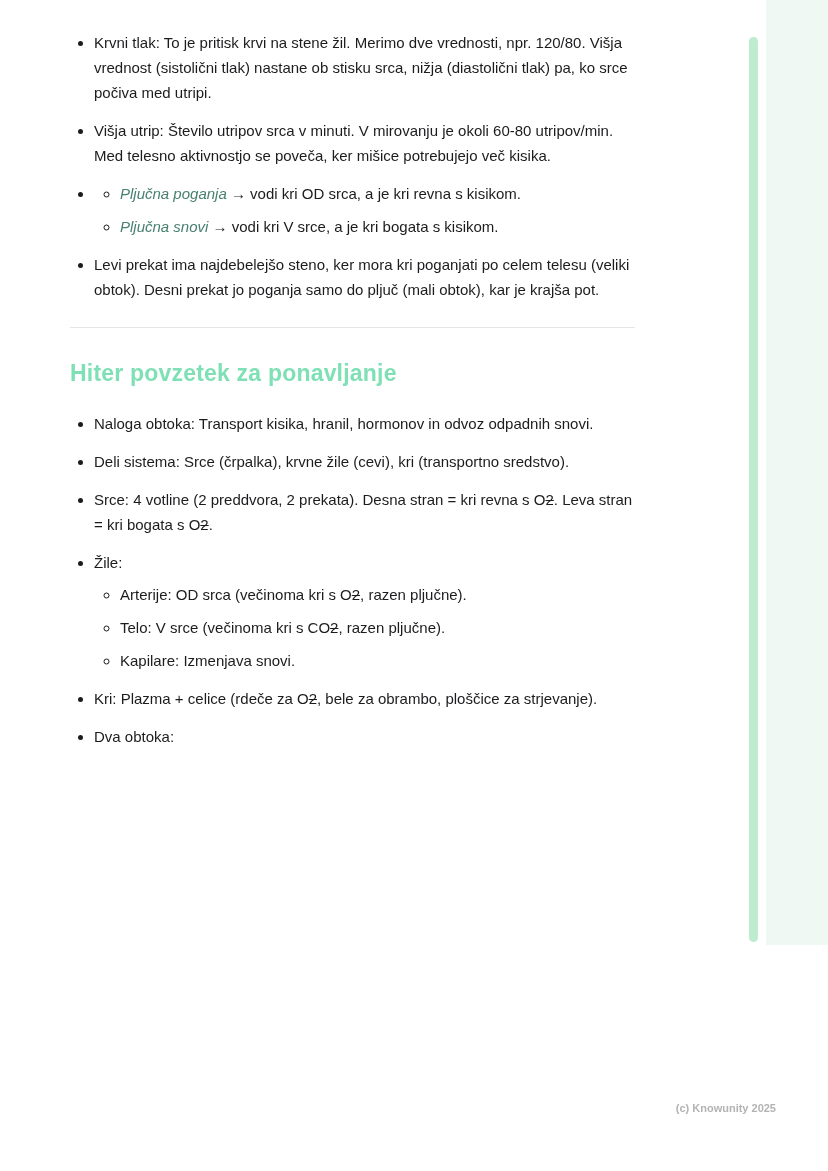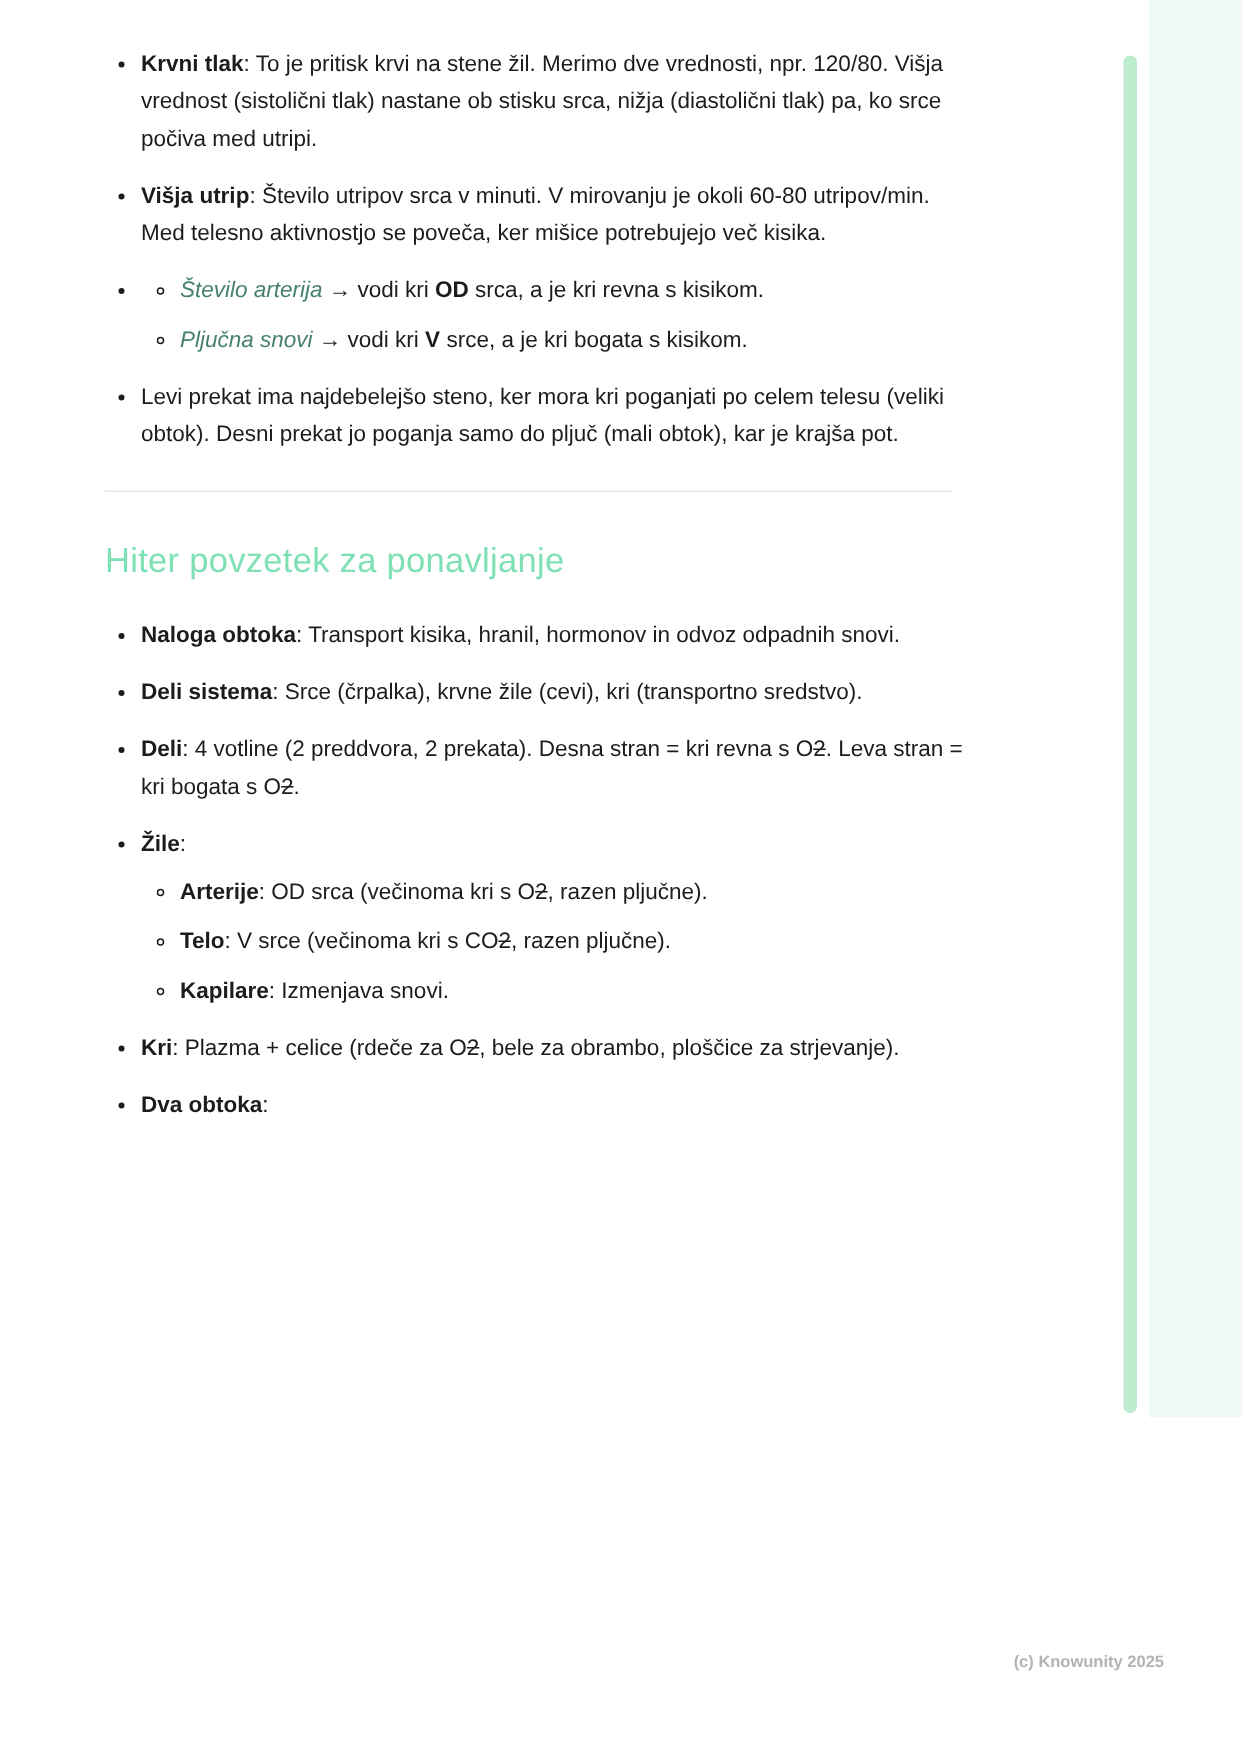--- a/index.html
+++ b/index.html
@@ -26,36 +26,36 @@
   }
   ul.list > li { margin-bottom: 13px; }
   ul.sublist {
     list-style: circle;
     padding-left: 26px;
     margin-top: 7px;
     font-size: 15px;
     line-height: 25px;
   }
   ul.sublist > li { margin-bottom: 8px; }
-  .li-text strong { font-weight: 700; text-align: center; }
+  .li-text strong { font-weight: 400; text-align: center; }
   .li-text em {
     font-style: italic;
     color: var(--italic-term, #47806f);
   }
   .li-text s { text-decoration: line-through; }
   .divider {
     border: none;
     border-top: 1px solid var(--divider, #e6e6e6);
     margin: 25px 0 0 0;
     width: 565px;
   }
   .heading {
     color: var(--accent, #7ee0b4);
     font-size: 23px;
-    font-weight: 400;
+    font-weight: 700;
     margin: 32px 0 24px 0;
     letter-spacing: 0.2px;
   }
   .side-strip {
     position: absolute;
     top: 0;
     right: 0;
     width: 62px;
     height: 945px;
     background: var(--side-strip, #eff8f3);
@@ -81,34 +81,34 @@
 </head>
 <body>
 
 <div class="page">
 
   <div class="content">
     <ul class="list">
         <li><span class="li-text"><strong>Krvni tlak</strong>: To je pritisk krvi na stene žil. Merimo dve vrednosti, npr. 120/80. Višja vrednost (sistolični tlak) nastane ob stisku srca, nižja (diastolični tlak) pa, ko srce počiva med utripi.</span></li>
         <li><span class="li-text"><strong>Višja utrip</strong>: Število utripov srca v minuti. V mirovanju je okoli 60-80 utripov/min. Med telesno aktivnostjo se poveča, ker mišice potrebujejo več kisika.</span></li>
         <li><ul class="sublist">
-            <li><span class="li-text"><em>Število arterija</em> → vodi kri <strong>OD</strong> srca, a je kri revna s kisikom.</span></li>
+            <li><span class="li-text"><em>Pljučna poganja</em> → vodi kri <strong>OD</strong> srca, a je kri revna s kisikom.</span></li>
             <li><span class="li-text"><em>Pljučna snovi</em> → vodi kri <strong>V</strong> srce, a je kri bogata s kisikom.</span></li>
           </ul></li>
         <li><span class="li-text">Levi prekat ima najdebelejšo steno, ker mora kri poganjati po celem telesu (veliki obtok). Desni prekat jo poganja samo do pljuč (mali obtok), kar je krajša pot.</span></li>
       </ul>
 
     <hr class="divider">
 
     <h2 class="heading">Hiter povzetek za ponavljanje</h2>
 
     <ul class="list">
         <li><span class="li-text"><strong>Naloga obtoka</strong>: Transport kisika, hranil, hormonov in odvoz odpadnih snovi.</span></li>
         <li><span class="li-text"><strong>Deli sistema</strong>: Srce (črpalka), krvne žile (cevi), kri (transportno sredstvo).</span></li>
-        <li><span class="li-text"><strong>Deli</strong>: 4 votline (2 preddvora, 2 prekata). Desna stran = kri revna s O<s>2</s>. Leva stran = kri bogata s O<s>2</s>.</span></li>
+        <li><span class="li-text"><strong>Srce</strong>: 4 votline (2 preddvora, 2 prekata). Desna stran = kri revna s O<s>2</s>. Leva stran = kri bogata s O<s>2</s>.</span></li>
         <li><span class="li-text"><strong>Žile</strong>:</span><ul class="sublist">
             <li><span class="li-text"><strong>Arterije</strong>: OD srca (večinoma kri s O<s>2</s>, razen pljučne).</span></li>
             <li><span class="li-text"><strong>Telo</strong>: V srce (večinoma kri s CO<s>2</s>, razen pljučne).</span></li>
             <li><span class="li-text"><strong>Kapilare</strong>: Izmenjava snovi.</span></li>
           </ul></li>
         <li><span class="li-text"><strong>Kri</strong>: Plazma + celice (rdeče za O<s>2</s>, bele za obrambo, ploščice za strjevanje).</span></li>
         <li><span class="li-text"><strong>Dva obtoka</strong>:</span></li>
       </ul>
   </div>
 

